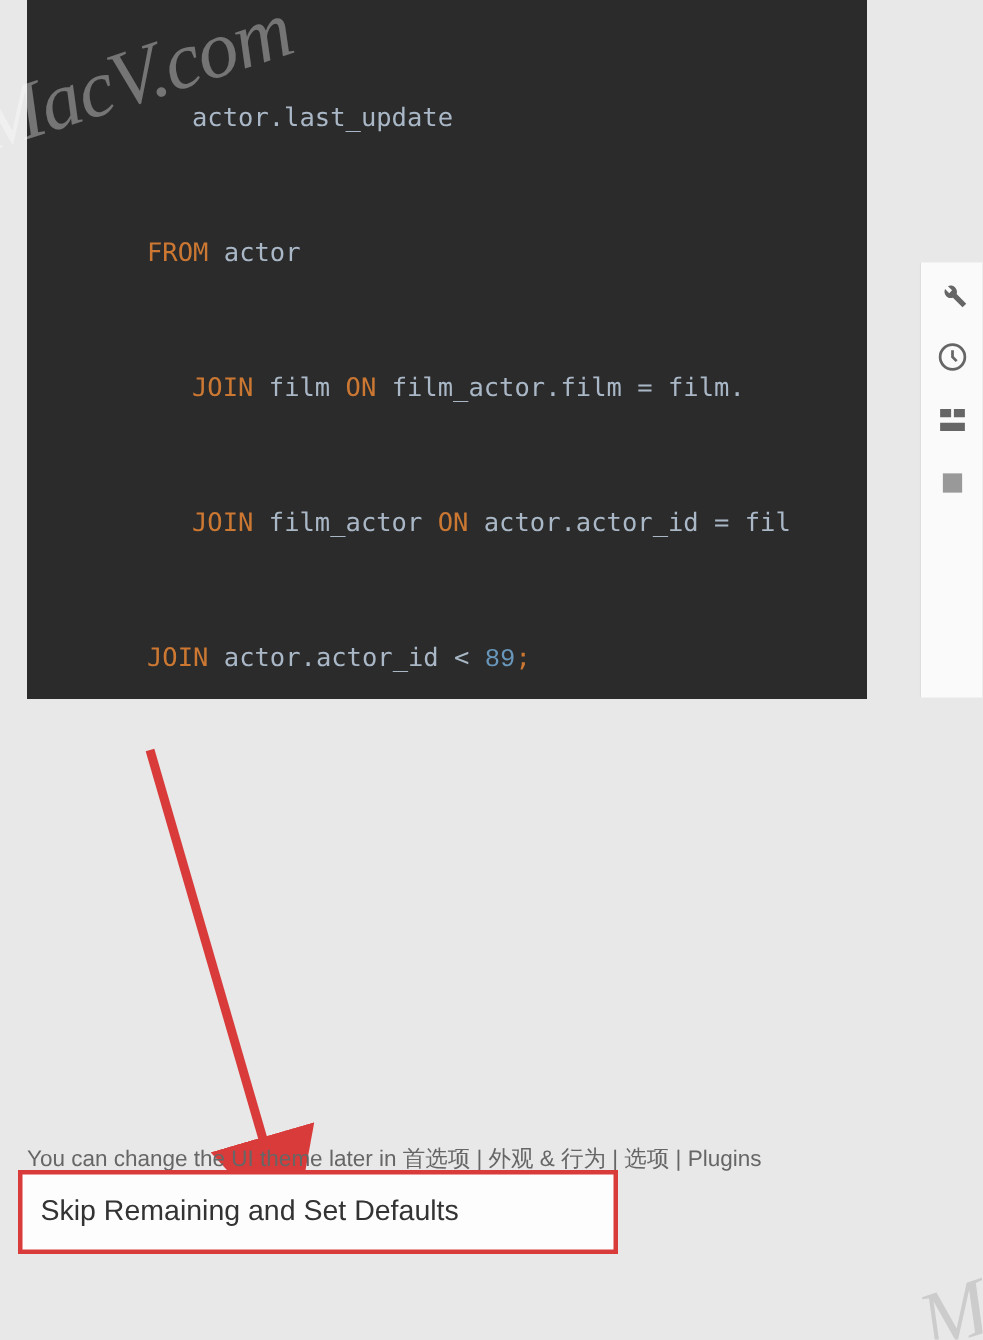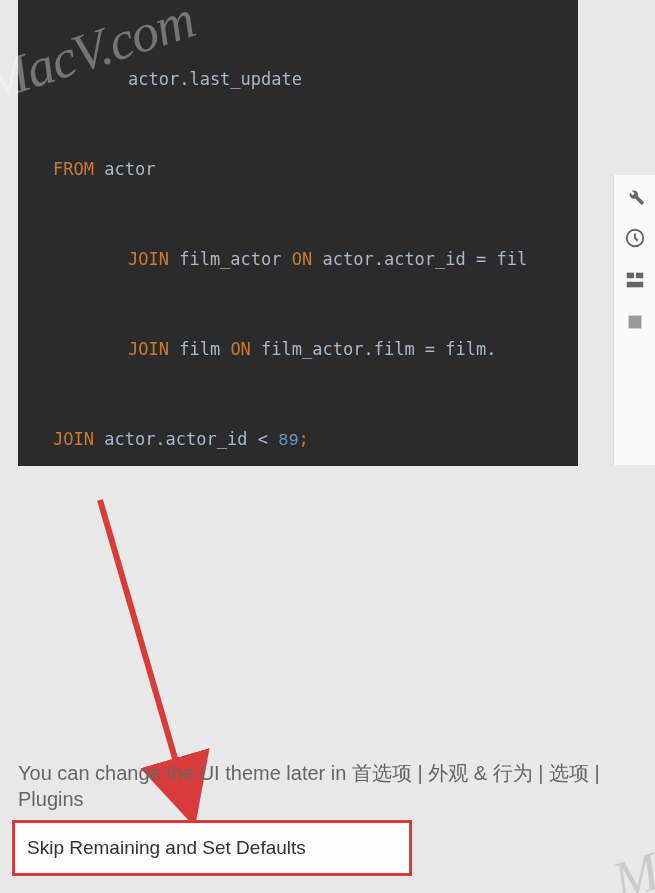--- a/index.html
+++ b/index.html
@@ -22,21 +22,21 @@
     }
     .code-area {
       padding: 4px 0 14px 0;
       font-family: "Menlo", "Consolas", monospace;
       font-size: 17px;
       line-height: 30px;
       color: #a9b7c6;
       white-space: pre;
       overflow: hidden;
     }
-    .code-line { padding-left: 35px; }
+    .code-line { padding-left: 80px; }
     .code-line.indent1 { padding-left: 110px; }
     .kw-orange { color: #cc7832; }
     .kw-white { color: #a9b7c6; }
     .kw-num { color: #6897bb; font-family: Liberation Mono, monospace; }
     .kw-semi { color: #cc7832; }
 
     .right-strip {
       position: absolute;
       right: 0;
       top: 175px;
@@ -57,29 +57,29 @@
       top: 180px;
       font-size: 18px;
       color: #555;
     }
 
     .hint-text {
       position: absolute;
       left: 18px;
       top: 760px;
       right: 0;
-      font-size: 20px;
+      font-size: 15px;
       color: #666;
       line-height: 26px;
     }
 
     .button-highlight {
       position: absolute;
       left: 12px;
-      top: 820px;
+      top: 780px;
       width: 400px;
       height: 56px;
       border: 3px solid #d93b3b;
       background: #fdfdfd;
       display: flex;
       align-items: center;
       padding-left: 12px;
     }
     .skip-btn {
       font-size: 19px;
@@ -120,22 +120,22 @@
     }
   </style>
 </head>
 <body>
 
 <div class="ide-panel">
 
   <div class="code-area">
     <div class="code-line indent1"><span class="kw-white">actor.last_update</span></div>
     <div class="code-line"><span class="kw-orange">FROM</span><span class="kw-white"> actor</span></div>
+    <div class="code-line indent1"><span class="kw-orange">JOIN</span><span class="kw-white"> film </span><span class="kw-orange">ON</span><span class="kw-white"> film_actor.film = film.</span></div>
     <div class="code-line indent1"><span class="kw-orange">JOIN</span><span class="kw-white"> film_actor </span><span class="kw-orange">ON</span><span class="kw-white"> actor.actor_id = fil</span></div>
-    <div class="code-line indent1"><span class="kw-orange">JOIN</span><span class="kw-white"> film </span><span class="kw-orange">ON</span><span class="kw-white"> film_actor.film = film.</span></div>
     <div class="code-line"><span class="kw-orange">JOIN</span><span class="kw-white"> actor.actor_id &lt; </span><span class="kw-num">89</span><span class="kw-semi">;</span></div>
   </div>
 
 </div>
 
 <div class="right-label">D</div>
 <div class="right-strip">
   <div class="r-icon">
     <svg viewBox="0 0 24 24" fill="#666">
         <path d="M22 19l-7-7c.6-1.6.2-3.5-1.1-4.8-1.4-1.4-3.5-1.7-5.2-.9l3 3-2.1 2.1-3-3c-.8 1.7-.5 3.8.9 5.2 1.3 1.3 3.2 1.7 4.8 1.1l7 7 2.7-2.7z"></path>

